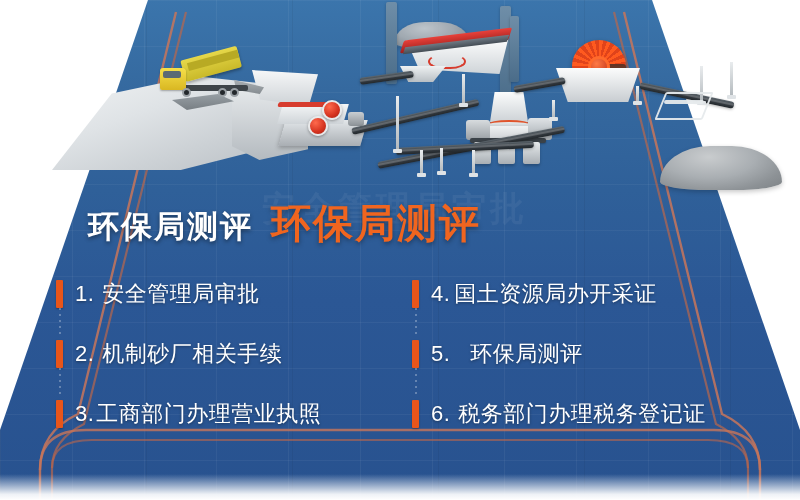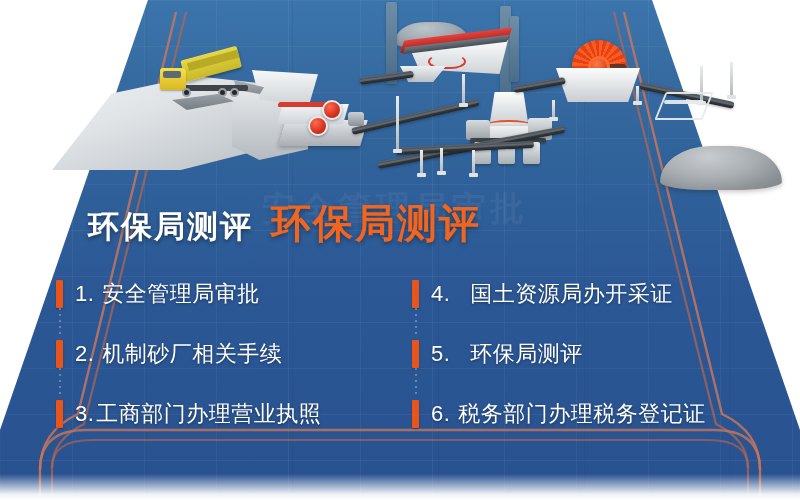--- a/index.html
+++ b/index.html
@@ -354,21 +354,21 @@
         <span class="txt">3.</span>
         <span class="txt" style="margin-left:2px">工商部门办理营业执照</span>
 
       </div>
     </div>
 
     <div class="col right">
       <div class="item">
         <span class="bar"></span>
         <span class="txt">4.</span>
-        <span class="txt" style="margin-left:20px">国土资源局办开采证</span>
+        <span class="txt" style="margin-left:4px">国土资源局办开采证</span>
         <span class="dots"></span>
       </div>
       <div class="item">
         <span class="bar"></span>
         <span class="txt">5.</span>
         <span class="txt" style="margin-left:20px">环保局测评</span>
         <span class="dots"></span>
       </div>
       <div class="item">
         <span class="bar"></span>

